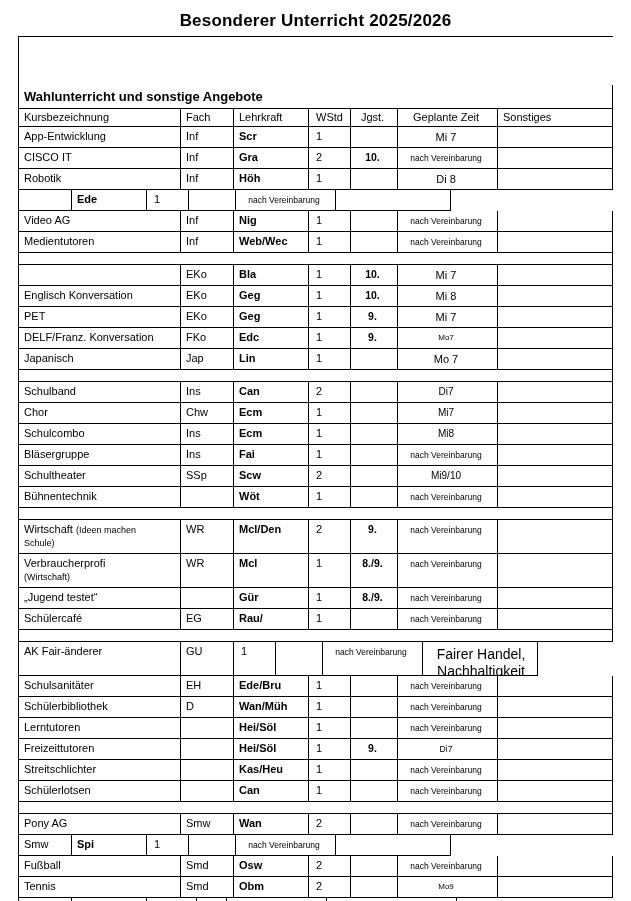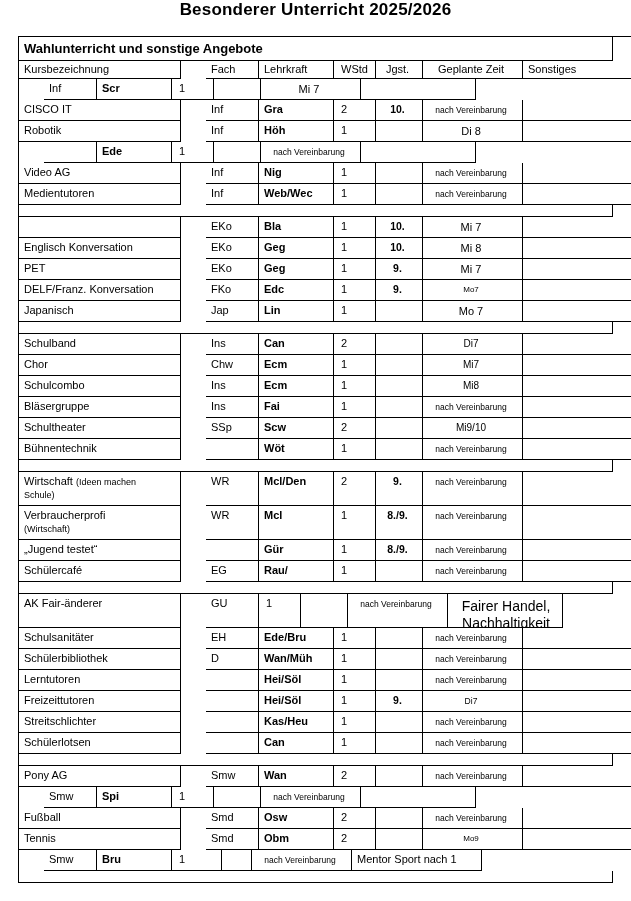--- a/index.html
+++ b/index.html
@@ -6,20 +6,21 @@
     margin: 0;
     padding: 0;
     width: 631px;
     height: 901px;
     background: #ffffff;
     color: #000000;
     font-family: "Liberation Sans", sans-serif;
     overflow: hidden;
   }
   .page-title {
+    margin-top: 11px;
     width: 631px;
     text-align: center;
     font-size: 17px;
     font-weight: bold;
     letter-spacing: 0.2px;
   }
   .tbl {
     position: absolute;
     left: 18px;
     top: 36px;
@@ -31,33 +32,34 @@
     box-sizing: border-box;
     border-right: 1px solid #000;
     border-bottom: 1px solid #000;
     overflow: hidden;
     font-size: 11px;
     line-height: 1.22;
     padding: 3px 3px 0 5px;
   }
   
   .c0 { width: 162px; }
-  .c1 { width: 53px; margin-left: 25px; }
+  .c1 { width: 53px; }
   .c2 { width: 75px; font-weight: bold; }
   .c3 { width: 42px; padding-left: 7px; }
   .c4 { width: 47px; text-align: center; padding-left: 0; font-weight: bold; }
   .c5 { width: 100px; text-align: center; padding-left: 0; }
   .c6 { width: 115px; }
   
   .hdr1-cell {
     width: 594px;
     height: 24px;
     font-size: 13px;
     font-weight: bold;
     padding-top: 4px;
+    margin-top: 48px;
   }
   .hdr2 .cell {
     height: 18px;
     font-weight: normal;
     padding-top: 2px;
   }
   
   .course-row .cell { height: 21px; }
   .course-row.tall .cell { height: 34px; }
   .gap-row .gap-cell { width: 594px; height: 12px; padding: 0; }
@@ -84,20 +86,21 @@
     <div class="cell c0">Kursbezeichnung</div>
     <div class="cell c1">Fach</div>
     <div class="cell c2">Lehrkraft</div>
     <div class="cell c3">WStd</div>
     <div class="cell c4">Jgst.</div>
     <div class="cell c5">Geplante Zeit</div>
     <div class="cell c6">Sonstiges</div>
   </div>
   <div>
       <div class="row course-row">
+        <div class="cell c0"><span>App-Entwicklung</span></div>
         <div class="cell c1">Inf</div>
         <div class="cell c2">Scr</div>
         <div class="cell c3">1</div>
         <div class="cell c4"></div>
         <div class="cell c5 z-normal">Mi 7</div>
         <div class="cell c6"></div>
       </div>
       <div class="row course-row">
         <div class="cell c0"><span>CISCO IT</span></div>
         <div class="cell c1">Inf</div>

